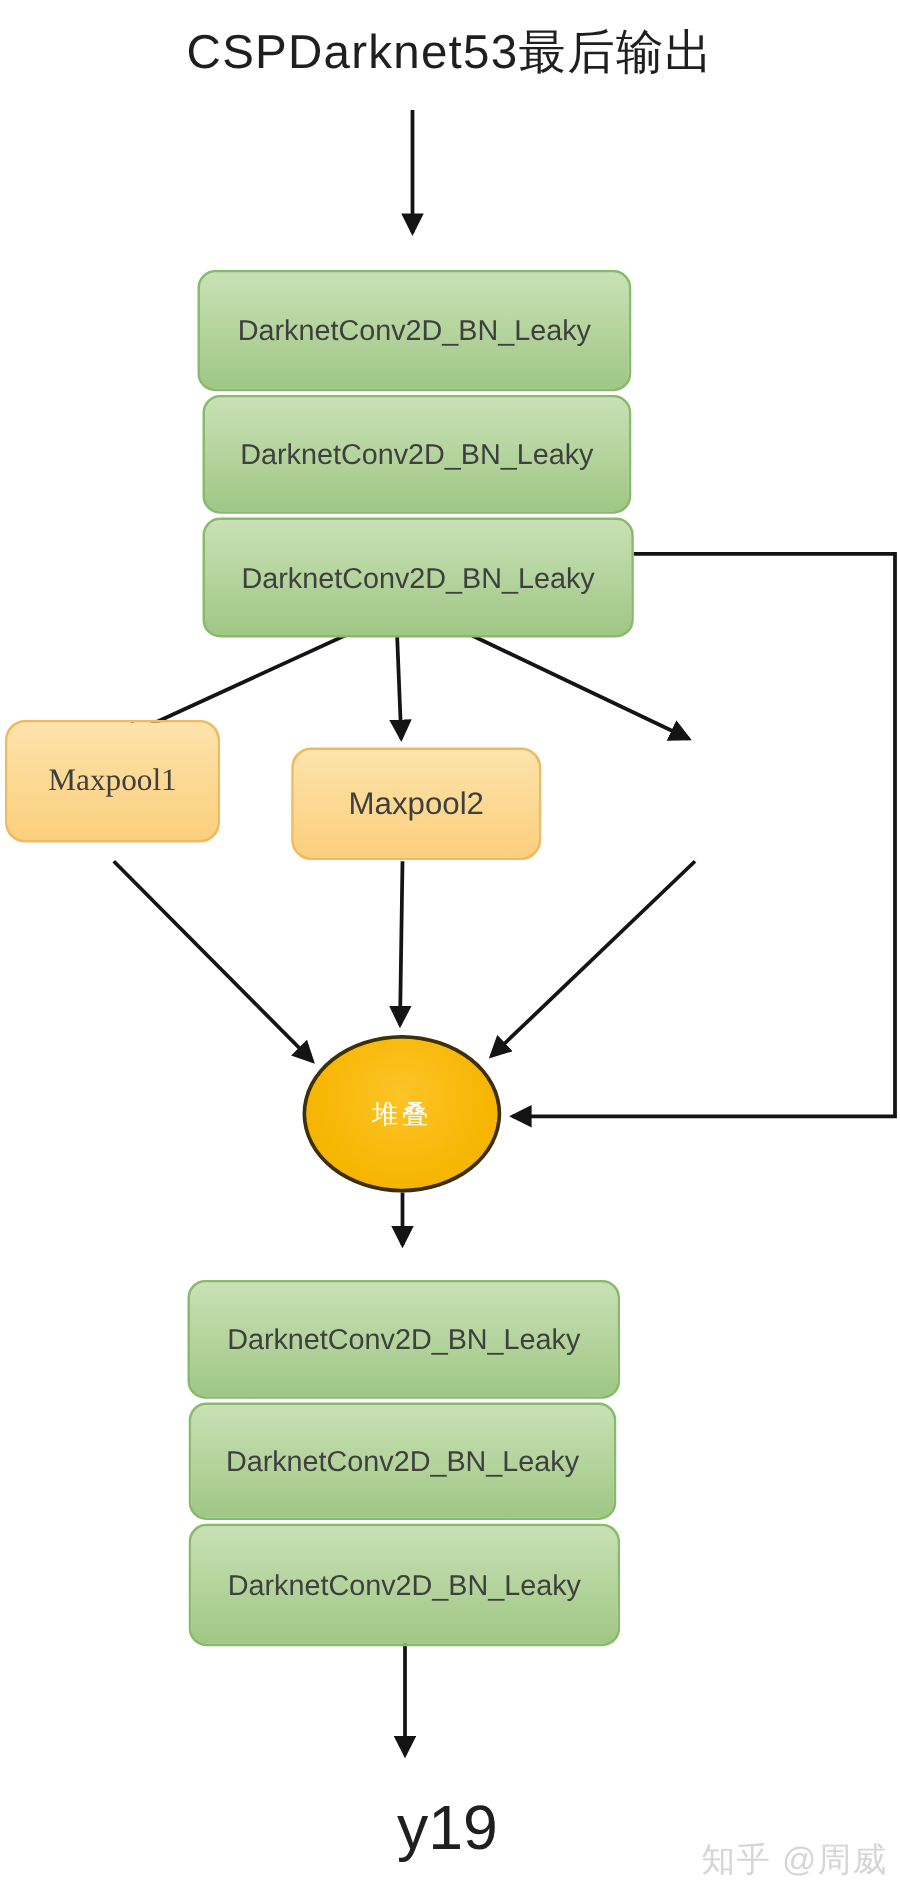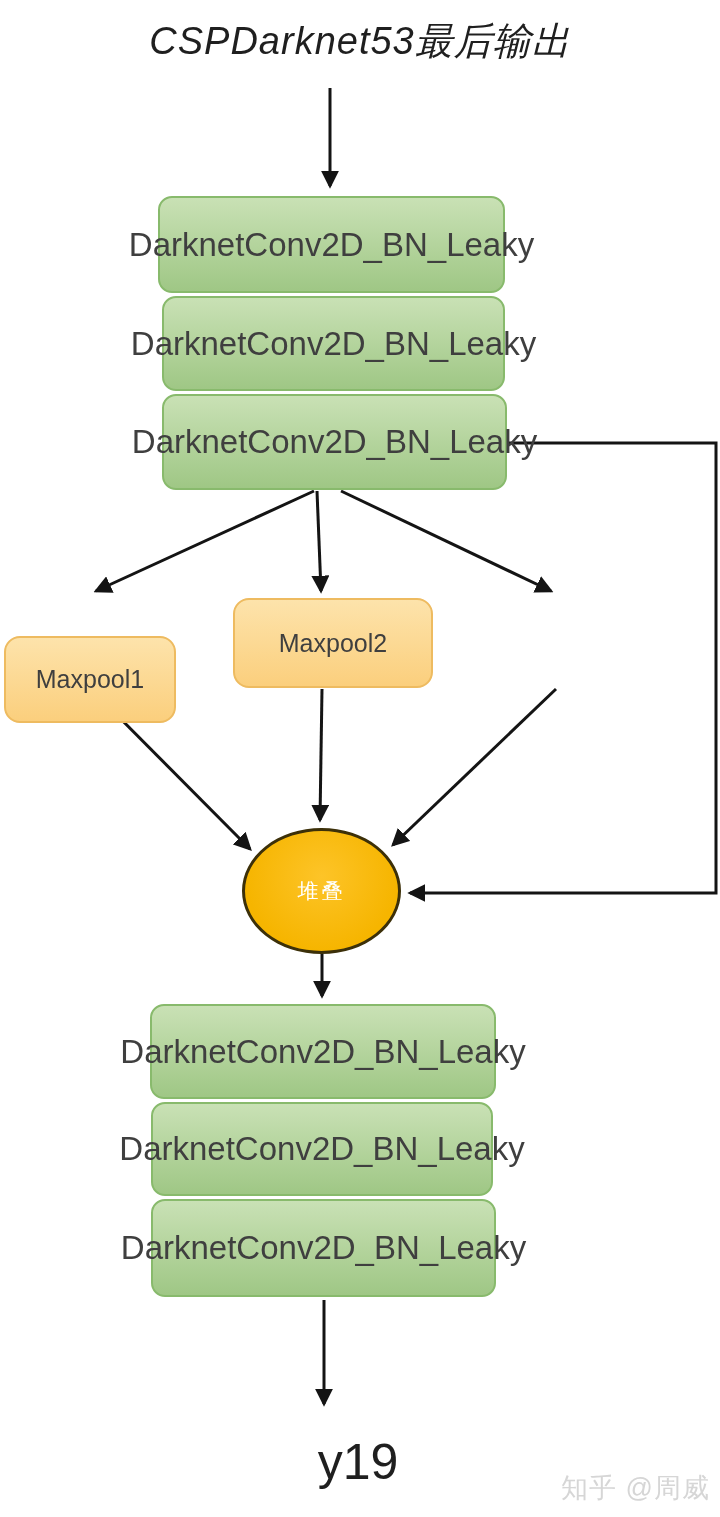--- a/index.html
+++ b/index.html
@@ -9,47 +9,48 @@
     --arrow-color:#141414; --node-text:#3f3f3f; --title-color:#1f1f1f;
     --watermark-color:#d6d6d6;
   }
   html,body{margin:0;padding:0;background:#ffffff;}
   .stage{
     position:relative; width:720px; height:1517px; background:#ffffff;
     overflow:hidden; font-family:"Liberation Sans","DejaVu Sans",sans-serif;
   }
   .diagram-title{
     position:absolute; left:0; top:16px; width:720px; text-align:center;
-    font-size:38px; color:var(--title-color); letter-spacing:1px;font-style:italic;
+    font-size:38px; color:var(--title-color); letter-spacing:1px;
   }
   .node{
     position:absolute; display:flex; align-items:center; justify-content:center;
     box-sizing:border-box; color:var(--node-text); text-align:center;
   }
   .conv{
-    border-radius:14px; font-size:33px;
+    border-radius:14px; font-size:23px;
     background:linear-gradient(180deg,var(--conv-fill-top) 0%,var(--conv-fill-bottom) 100%);
     border:2px solid var(--conv-border);
+    margin-top:20px;
   }
   .pool{
     border-radius:16px; font-size:25px;
     background:linear-gradient(180deg,var(--pool-fill-top) 0%,var(--pool-fill-bottom) 100%);
     border:2px solid var(--pool-border);
   }
   .concat{
     border-radius:50%; color:#ffffff; font-size:21px; letter-spacing:3px;
     background:radial-gradient(ellipse at 50% 38%,var(--concat-fill-light) 0%,var(--concat-fill) 70%);
     border:3px solid var(--concat-border);
   }
   
   .conv-1{left:158px; top:196px; width:347px; height:97px;}
   .conv-2{left:162px; top:296px; width:343px; height:95px;}
   .conv-3{left:162px; top:394px; width:345px; height:96px;}
   
-  .pool-1{left:4px;   top:636px; width:172px; height:87px;}
+  .pool-1{left:4px;   top:576px; width:172px; height:98px;font-family:Liberation Serif, serif;}
   .pool-2{left:233px; top:598px; width:200px; height:90px;}
   .pool-3{left:468px; top:600px; width:179px; height:87px;}
   
   .concat{left:242px; top:828px; width:159px; height:126px;}
   
   .conv-4{left:150px; top:1004px; width:346px; height:95px;}
   .conv-5{left:151px; top:1102px; width:342px; height:94px;}
   .conv-6{left:151px; top:1199px; width:345px; height:98px;}
   .output-label{
     position:absolute; left:0; top:1433px; width:644px; text-align:center;

